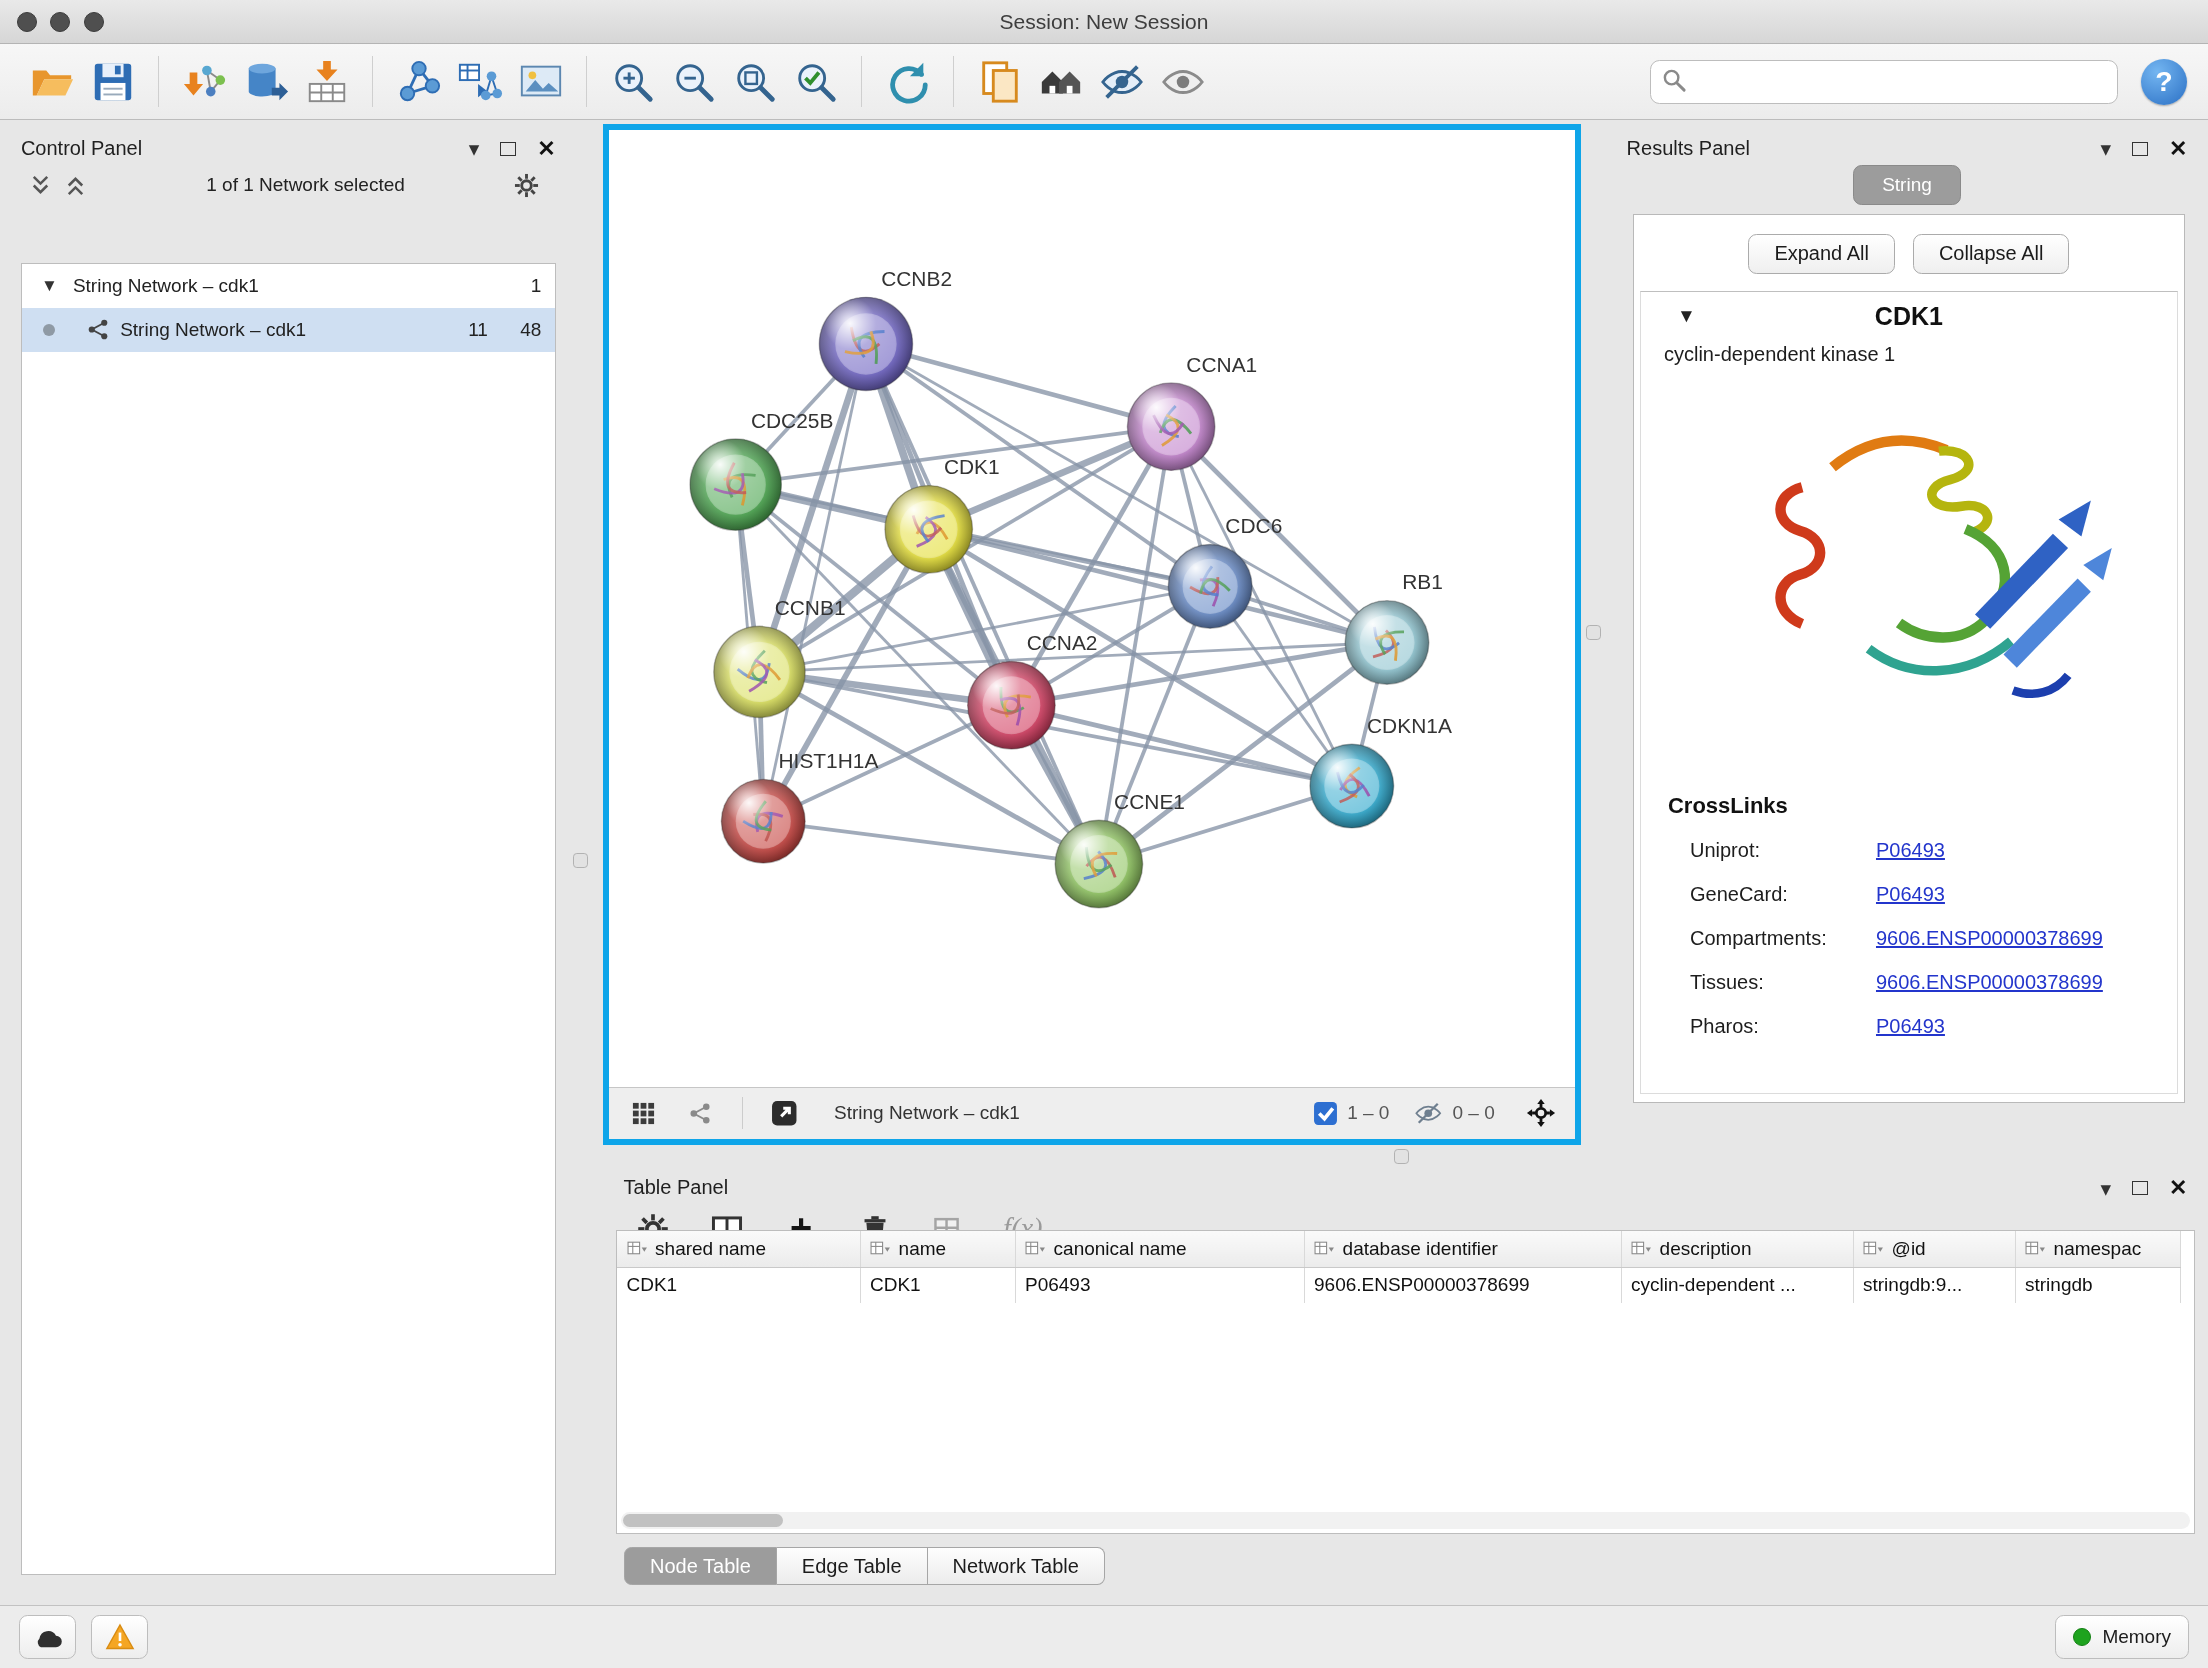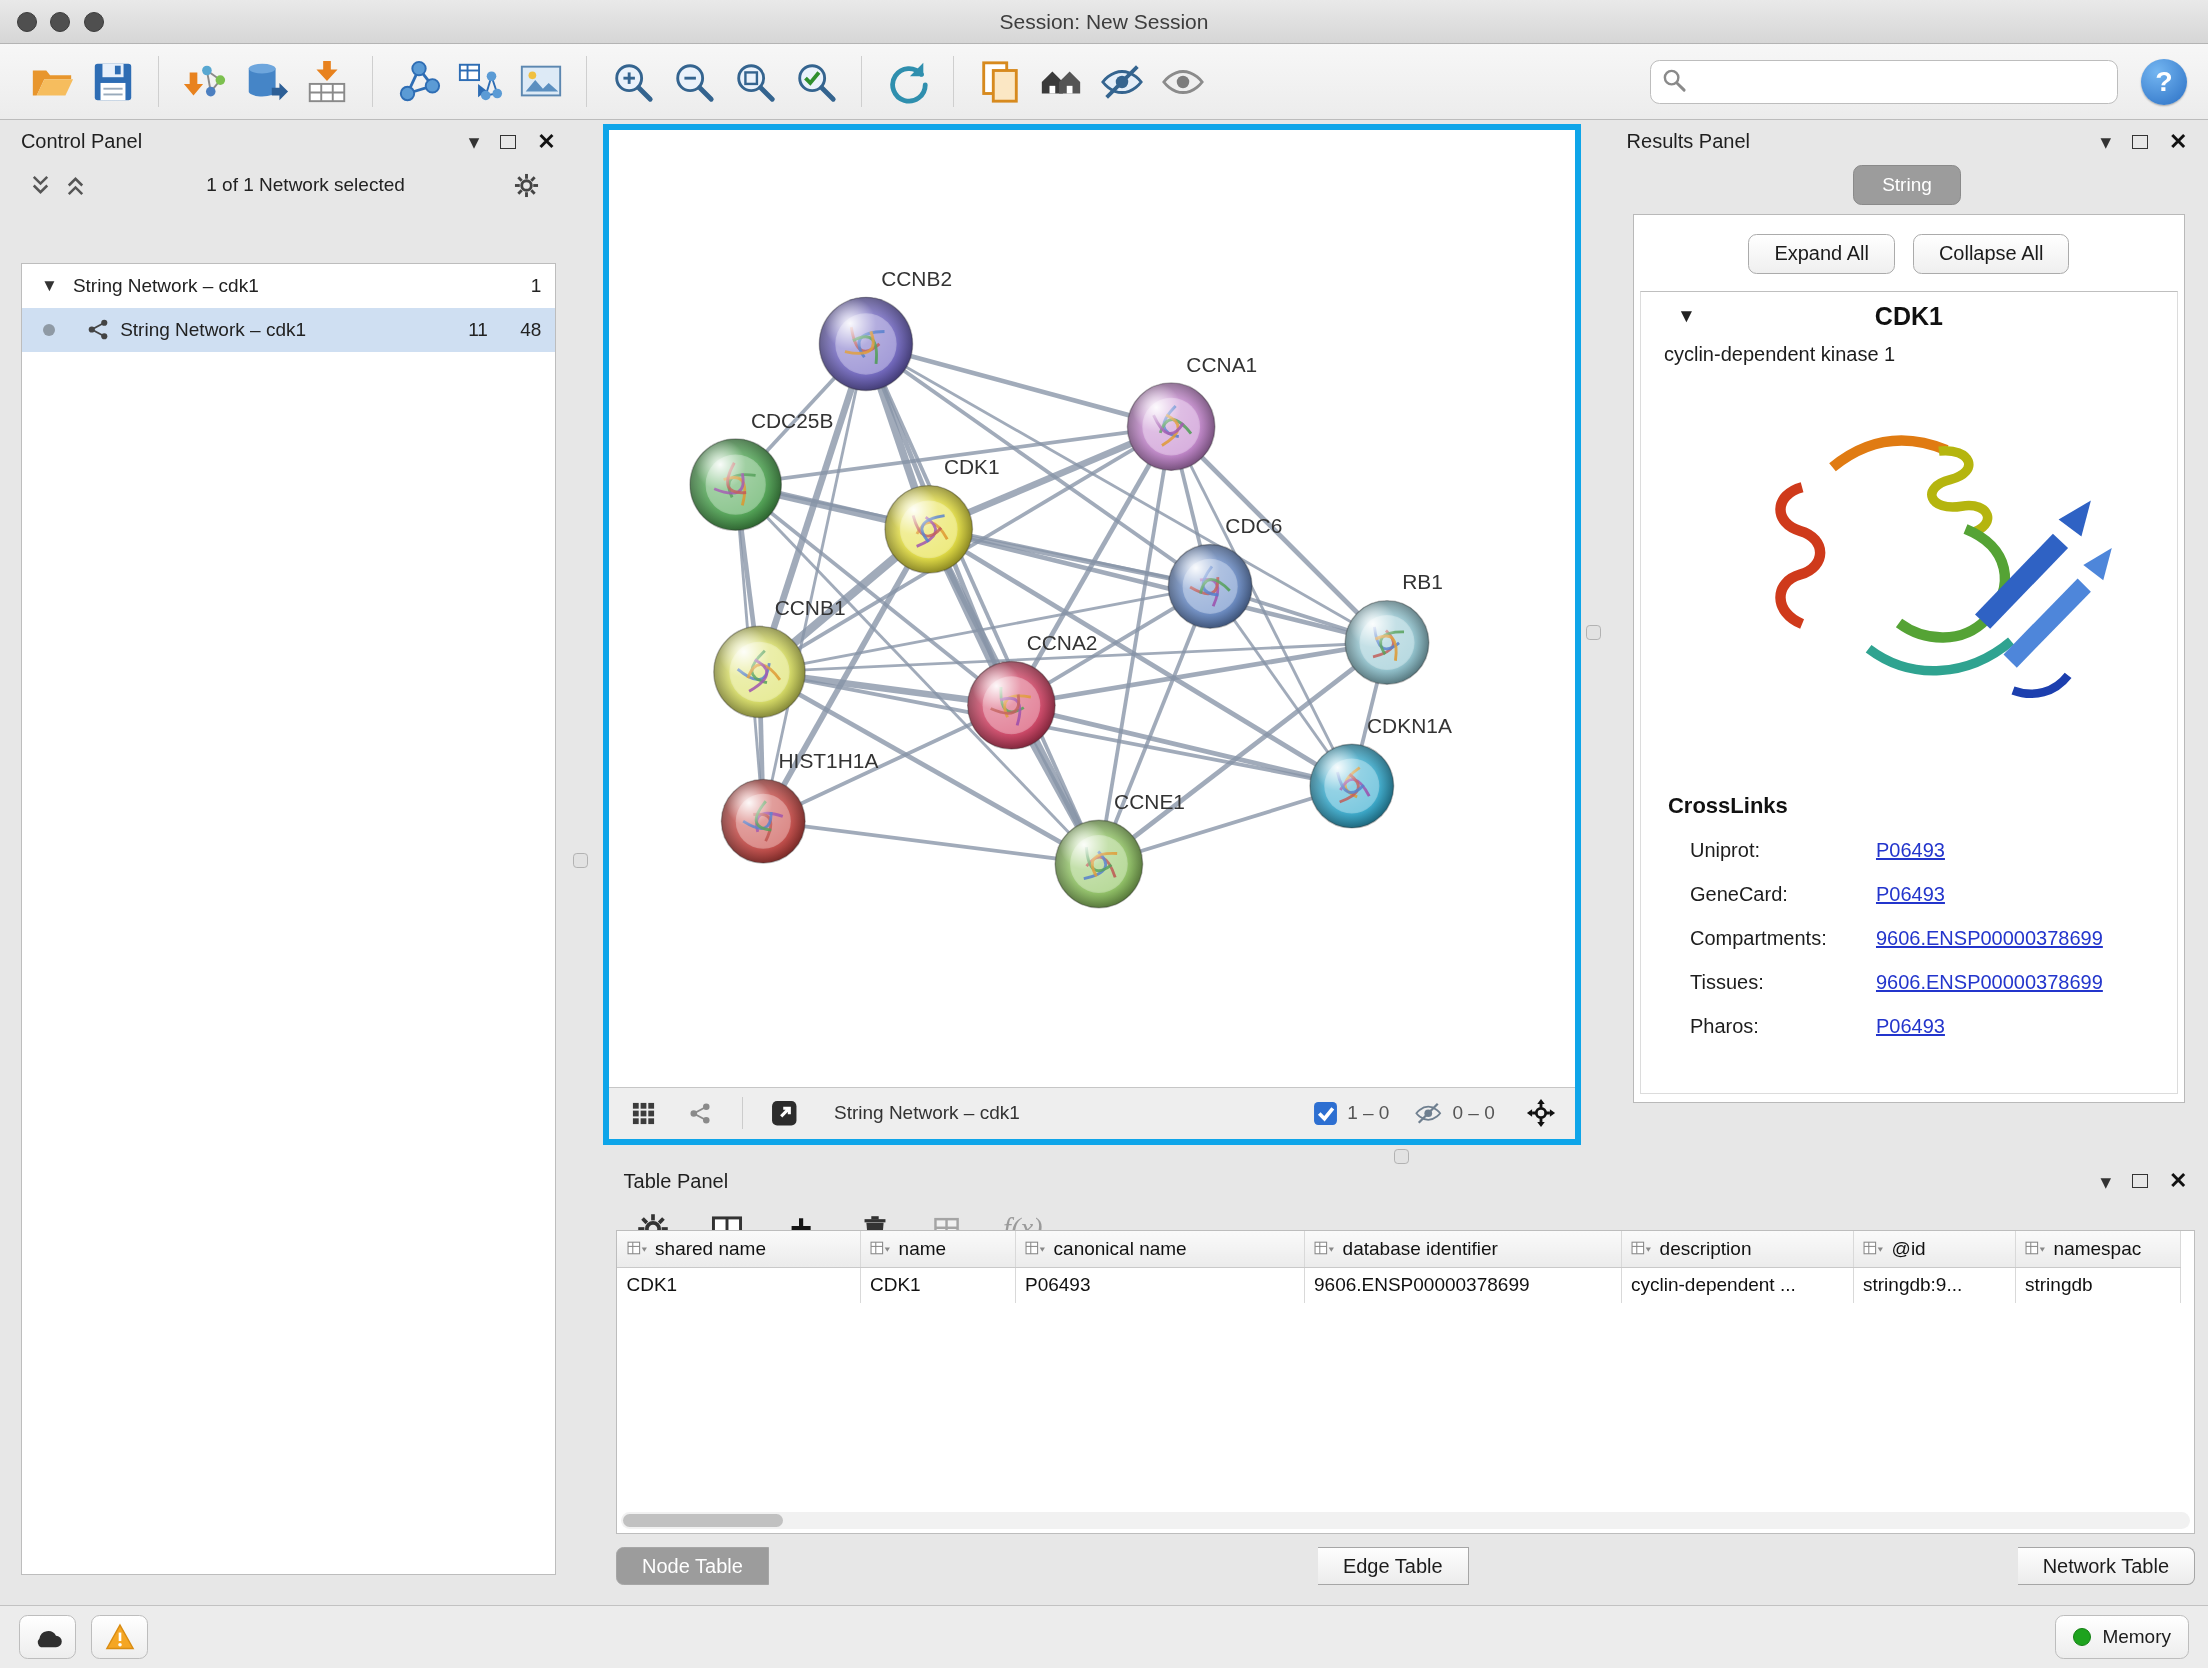--- a/index.html
+++ b/index.html
@@ -20,21 +20,21 @@
 .tsep{width:1px;height:51px;background:#cfcfcf;margin:0 15px}
 .search-wrap{margin-left:auto;position:relative;display:flex;align-items:center}
 .search-ic{position:absolute;left:11.4px;top:7.6px;width:27px;height:27px}
 .search-input{width:468px;height:44px;border:1px solid #bdbdbd;border-radius:9.5px;background:#fff;padding:0 13.3px 0 48px;font-size:19px;outline:none;font-family:"Liberation Sans",sans-serif}
 .help-btn{width:46px;height:46px;border-radius:50%;background:radial-gradient(circle at 35% 28%,#74b6f1,#2a6fc4);color:#fff;font-size:28.5px;font-weight:bold;display:flex;align-items:center;justify-content:center;margin-left:23px;box-shadow:0 1px 1.9px rgba(0,0,0,.3)}
 
 
 #desktop{position:relative;width:2208px;height:1486px}
 
 
-.panel-header{height:36px;display:flex;align-items:center;font-size:20px;color:#1f1f1f;padding:0 7.6px}
+.panel-header{height:36px;display:flex;align-items:flex-end;font-size:20px;color:#1f1f1f;padding:0 7.6px}
 .panel-controls{margin-left:auto;display:flex;align-items:center;gap:21px}
 .pc-menu{font-size:21px;color:#333;line-height:1}
 .pc-float{width:16px;height:14.3px;border:1.9px solid #333;display:inline-block}
 .pc-close{font-size:22px;font-weight:bold;color:#111;line-height:1}
 
 
 #control-panel{position:absolute;left:13.3px;top:3.8px;width:550px;height:1455px}
 .cp-tabs{display:flex;justify-content:center;margin-top:1.9px}
 .ui-tab{padding:6.7px 25px;font-size:20px;border:1px solid #a6a6a6;border-left:none;background:linear-gradient(#fefefe,#ececec);color:#1c1c1c;white-space:nowrap}
 .ui-tab:first-child{border-left:1px solid #a6a6a6;border-radius:7.6px 0 0 7.6px}
@@ -91,21 +91,21 @@
 .tp-fx{font-family:"Liberation Serif",serif;font-style:italic;font-size:28.5px;color:#9a9a9a}
 .tp-disabled{opacity:.45}
 .tp-tablewrap{position:absolute;left:0;right:0;top:67px;height:304px;background:#fff;border:1px solid #bdbdbd;overflow:hidden}
 table.dt{border-collapse:collapse;table-layout:fixed;font-size:19px}
 .dt th,.dt td{border-right:1px solid #d9d9d9;padding:0 9.5px;height:36px;text-align:left;font-weight:normal;white-space:nowrap;overflow:hidden;color:#111}
 .dt thead th{background:linear-gradient(#fafafa,#ebebeb);border-bottom:1px solid #c9c9c9}
 .th-inner{display:flex;align-items:center;gap:7.6px}
 .col-ic{width:21px;height:21px;flex:0 0 auto}
 .tp-hscroll{position:absolute;left:3.8px;right:3.8px;bottom:3.8px;height:17px;background:#f1f1f1;border-radius:8.6px}
 .tp-hthumb{position:absolute;left:1.9px;top:1.9px;width:160px;height:13.3px;background:#c1c1c1;border-radius:6.7px}
-.tp-tabs{position:absolute;left:0;right:0;top:384px;display:flex;justify-content:space-between}
+.tp-tabs{position:absolute;left:8px;right:0;top:384px;display:flex;justify-content:flex-start}
 #table-panel .ui-tab.selected{background:#9c9c9c;color:#fff}
 
 
 .splitter-dot{position:absolute;width:15px;height:15px;background:#e2e2e2;border:1px solid #b2b2b2;border-radius:3.8px}
 
 
 #statusbar{position:absolute;left:0;top:1605px;width:2208px;height:63px;background:#ececec;border-top:1px solid #c2c2c2;display:flex;align-items:center;padding:0 19px}
 .sb-btn{width:57px;height:44px;border:1px solid #bdbdbd;border-radius:8.6px;background:linear-gradient(#ffffff,#ededed);display:flex;align-items:center;justify-content:center;margin-right:15px}
 .memory-btn{margin-left:auto;display:flex;align-items:center;gap:11.4px;border:1px solid #bdbdbd;border-radius:8.6px;background:linear-gradient(#ffffff,#ededed);height:44px;padding:0 17px;font-size:19px;color:#1c1c1c}
 .memory-dot{width:18px;height:18px;border-radius:50%;background:#1ea31e;border:1px solid #148014}

